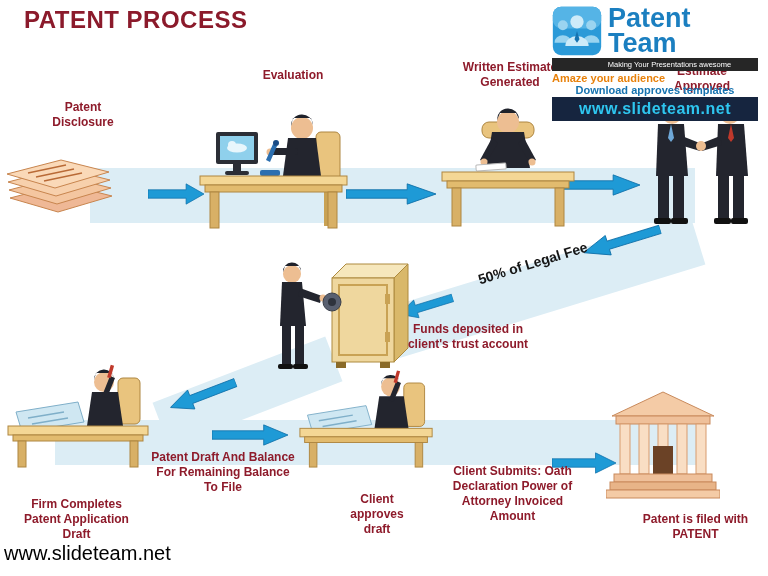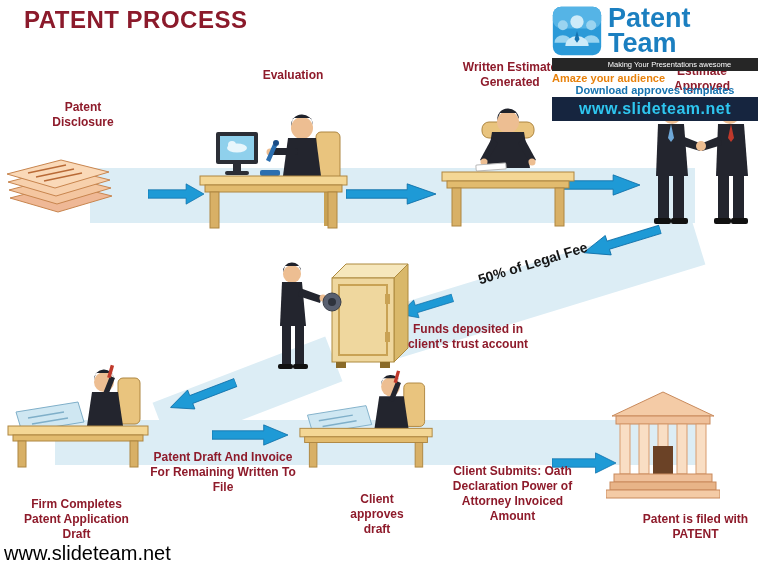--- a/index.html
+++ b/index.html
@@ -248,21 +248,21 @@
       <rect x="0" y="104" width="114" height="8" fill="#F4CBA6" stroke="#C98A5C"></rect>
     </svg>
   </div>
 
   <div class="label" style="left:38px;top:100px;width:90px;">Patent Disclosure</div>
   <div class="label" style="left:238px;top:68px;width:110px;">Evaluation</div>
   <div class="label" style="left:445px;top:60px;width:130px;">Written Estimate Generated</div>
   <div class="label" style="left:652px;top:64px;width:100px;">Estimate Approved</div>
   <div class="label dark" style="left:448px;top:255px;width:170px;transform:rotate(-17deg);">50% of Legal Fee</div>
   <div class="label" style="left:398px;top:322px;width:140px;">Funds deposited in client's trust account</div>
-  <div class="label" style="left:148px;top:450px;width:150px;">Patent Draft And Invoice For Remaining Written To File</div>
+  <div class="label" style="left:148px;top:450px;width:150px;">Patent Draft And Balance For Remaining Balance To File</div>
   <div class="label" style="left:338px;top:492px;width:78px;">Client approves draft</div>
   <div class="label" style="left:14px;top:497px;width:125px;">Firm Completes Patent Application Draft</div>
   <div class="label" style="left:440px;top:464px;width:145px;">Client Submits: Oath Declaration Power of Attorney Invoiced Amount</div>
   <div class="label" style="left:638px;top:512px;width:115px;">Patent is filed with PATENT</div>
 
   <div class="title">PATENT PROCESS</div>
   <div class="watermark">www.slideteam.net</div>
 
   <div class="logo">
     <div class="logo-row">

